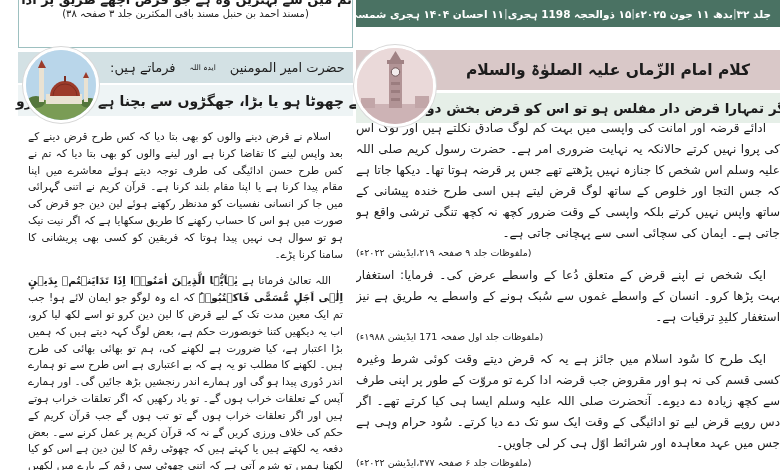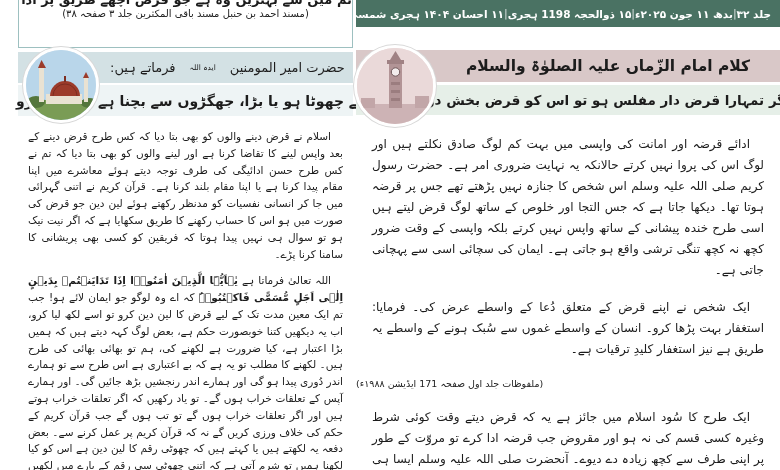--- a/index.html
+++ b/index.html
@@ -34,39 +34,39 @@
   }
   .circ{
     position:absolute;border-radius:50%;border:3px solid #ffffff;overflow:hidden;
     box-shadow:0 0 0 1px #d8d8d8;z-index:5;background:#cfe2ee;
   }
   .circ.mosque{left:5px;top:-5px;width:70px;height:70px;}
   .circ.tower{left:-2px;top:-5px;width:76px;height:76px;background:#ead9d9;}
   
   .mastR{position:absolute;right:0;top:50px;width:424px;height:66px;}
   .mastR .title{
-    height:32px;background:#d9c8c8;display:flex;align-items:center;justify-content:center;
+    height:40px;background:#d9c8c8;display:flex;align-items:center;justify-content:center;
     padding-left:80px;font-size:15.5px;font-weight:bold;
   }
   .mastR .sub{
     height:30px;margin-top:3px;background:#e6efe8;display:flex;align-items:center;justify-content:center;
     padding-left:80px;font-size:13.5px;font-weight:bold;white-space:nowrap;
   }
   
   .colL{
     position:absolute;left:18px;top:118px;width:335px;height:352px;overflow:hidden;
     font-size:10.5px;line-height:16.8px;text-align:justify;
   }
   .colL p{margin:10px;text-indent:12px;}
   .colL .arabic{font-weight:bold;}
   .colR{
     position:absolute;right:0;top:118px;width:424px;height:352px;overflow:hidden;
     font-size:12px;line-height:21px;text-align:justify;
   }
-  .colR p{margin:16px;text-indent:14px;}
+  .colR p{margin:0;text-indent:14px;}
   .colR .citation{
     font-size:9.5px;line-height:15px;text-align:left;text-indent:0;margin:1px 0 5px;color:#222;
   }
 </style>
 </head>
 <body>
 
 <div class="page">
 
   <div class="topbar">
@@ -132,20 +132,21 @@
   </div>
 
   <div class="colL">
     <p>اسلام نے قرض دینے والوں کو بھی بتا دیا کہ کس طرح قرض دینے کے بعد واپس لینے کا تقاضا کرنا ہے اور لینے والوں کو بھی بتا دیا کہ تم نے کس طرح حسن ادائیگی کی طرف توجہ دیتے ہوئے معاشرے میں اپنا مقام پیدا کرنا ہے یا اپنا مقام بلند کرنا ہے۔ قرآن کریم نے اتنی گہرائی میں جا کر انسانی نفسیات کو مدنظر رکھتے ہوئے لین دین جو قرض کی صورت میں ہو اس کا حساب رکھنے کا طریق سکھایا ہے کہ اگر نیت نیک ہو تو سوال ہی نہیں پیدا ہوتا کہ فریقین کو کسی بھی پریشانی کا سامنا کرنا پڑے۔</p>
     <p><span>اللہ تعالیٰ فرماتا ہے </span><span class="arabic">یٰۤاَیُّہَا الَّذِیۡنَ اٰمَنُوۡۤا اِذَا تَدَایَنۡتُمۡ بِدَیۡنٍ اِلٰۤی اَجَلٍ مُّسَمًّی فَاکۡتُبُوۡہُ</span><span> کہ اے وہ لوگو جو ایمان لائے ہو! جب تم ایک معین مدت تک کے لیے قرض کا لین دین کرو تو اسے لکھ لیا کرو، اب یہ دیکھیں کتنا خوبصورت حکم ہے، بعض لوگ کہہ دیتے ہیں کہ ہمیں بڑا اعتبار ہے، کیا ضرورت ہے لکھنے کی، ہم تو بھائی بھائی کی طرح ہیں۔ لکھنے کا مطلب تو یہ ہے کہ بے اعتباری ہے اس طرح سے تو ہمارے اندر دُوری پیدا ہو گی اور ہمارے اندر رنجشیں بڑھ جائیں گی۔ اور ہمارے آپس کے تعلقات خراب ہوں گے۔ تو یاد رکھیں کہ اگر تعلقات خراب ہوتے ہیں اور اگر تعلقات خراب ہوں گے تو تب ہوں گے جب قرآن کریم کے حکم کی خلاف ورزی کریں گے نہ کہ قرآن کریم پر عمل کرنے سے۔ بعض دفعہ یہ لکھتے ہیں یا کہتے ہیں کہ چھوٹی رقم کا لین دین ہے اس کو کیا لکھنا ہمیں تو شرم آتی ہے کہ اتنی چھوٹی سی رقم کے بارے میں لکھیں کہ اتنا قریبی تعلق ہے اور اتنی چھوٹی سی رقم کے لئے تحریر لی جائے۔ یا پھر کوئی چیز استعمال کے لئے لی ہے اس کے بارے میں تحریر لی جائے مثلاً بعض دفعہ بیاہ شادیوں وغیرہ پر بھی ایک دوسرے کی چیزیں استعمال کے لئے لی جاتی ہیں تو وہ بھی اسی زمرے میں آتی ہیں۔ وہ بھی لکھ لینی چاہئیں کیونکہ ان میں بھی بعض دفعہ بدظنیاں پیدا ہو جاتی ہیں۔ بعد کی بدظنیوں سے بچنے کے لئے بہترین طریق یہ ہے کہ چھوٹی سی تحریر بنالی جائے۔</span></p>
 
   </div>
 
   <div class="colR">
     <p>ادائے قرضہ اور امانت کی واپسی میں بہت کم لوگ صادق نکلتے ہیں اور لوگ اس کی پروا نہیں کرتے حالانکہ یہ نہایت ضروری امر ہے۔ حضرت رسول کریم صلی اللہ علیہ وسلم اس شخص کا جنازہ نہیں پڑھتے تھے جس پر قرضہ ہوتا تھا۔ دیکھا جاتا ہے کہ جس التجا اور خلوص کے ساتھ لوگ قرض لیتے ہیں اسی طرح خندہ پیشانی کے ساتھ واپس نہیں کرتے بلکہ واپسی کے وقت ضرور کچھ نہ کچھ تنگی ترشی واقع ہو جاتی ہے۔ ایمان کی سچائی اسی سے پہچانی جاتی ہے۔</p>
+    <div class="citation">(ملفوظات جلد ۹ صفحہ ۲۱۹،ایڈیشن ۲۰۲۲ء)</div>
     <p>ایک شخص نے اپنے قرض کے متعلق دُعا کے واسطے عرض کی۔ فرمایا: استغفار بہت پڑھا کرو۔ انسان کے واسطے غموں سے سُبک ہونے کے واسطے یہ طریق ہے نیز استغفار کلیدِ ترقیات ہے۔</p>
     <div class="citation">(ملفوظات جلد اول صفحہ 171 ایڈیشن ۱۹۸۸ء)</div>
     <p>ایک طرح کا سُود اسلام میں جائز ہے یہ کہ قرض دیتے وقت کوئی شرط وغیرہ کسی قسم کی نہ ہو اور مقروض جب قرضہ ادا کرے تو مروّت کے طور پر اپنی طرف سے کچھ زیادہ دے دیوے۔ آنحضرت صلی اللہ علیہ وسلم ایسا ہی کیا کرتے تھے۔ اگر دس روپے قرض لیے تو ادائیگی کے وقت ایک سو تک دے دیا کرتے۔ سُود حرام وہی ہے جس میں عہد معاہدہ اور شرائط اوّل ہی کر لی جاویں۔</p>
     <div class="citation">(ملفوظات جلد ۶ صفحہ ۴۷۷،ایڈیشن ۲۰۲۲ء)</div>
 
   </div>
 
 </div>
 
 </body></html>

